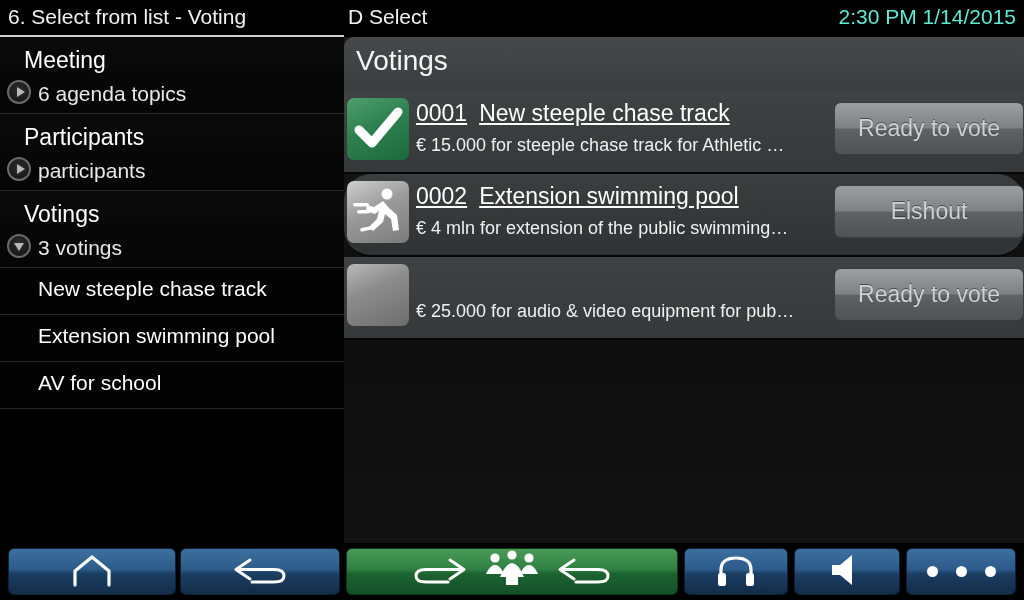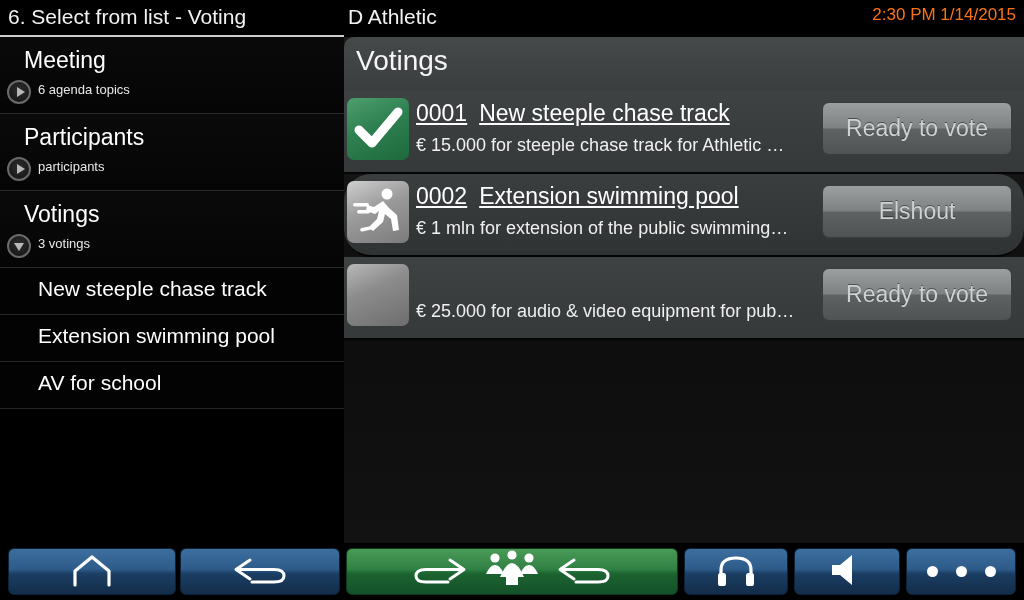--- a/index.html
+++ b/index.html
@@ -27,21 +27,21 @@
     font-size: 21px; color: #f2f2f2;
     white-space: nowrap;
   }
   .titlebar .tb-user {
     position: absolute; left: 348px; top: 5px;
     font-size: 21px; color: #f2f2f2;
     white-space: nowrap;
   }
   .titlebar .tb-clock {
     position: absolute; right: 8px; top: 5px;
-    font-size: 17px; color: #f97316;
+    font-size: 21px; color: #5eead4;
     white-space: nowrap;
   }
   .tb-underline {
     position: absolute; left: 0; top: 35px;
     width: 344px; height: 2px;
     background: #cfcfcf;
   }
 
   
   .sidebar {
@@ -56,21 +56,21 @@
     border-bottom: 1px solid #2a2a2a;
     background: linear-gradient(180deg, #0a0a0a 0%, #050505 100%);
   }
   .side-group .sg-title {
     position: absolute; left: 24px; top: 10px;
     font-size: 23px; color: #ffffff;
     white-space: nowrap;
   }
   .side-group .sg-sub {
     position: absolute; left: 38px; top: 45px;
-    font-size: 13px; color: #e8e8e8;
+    font-size: 21px; color: #e8e8e8;
     white-space: nowrap;
   }
   .chev {
     position: absolute; left: 7px; top: 43px;
     width: 24px; height: 24px;
     border-radius: 50%;
     background: radial-gradient(circle at 50% 40%, #2e2e2e 0%, #1a1a1a 70%);
     border: 2px solid #6a6a6a;
     box-sizing: border-box;
   }
@@ -159,21 +159,21 @@
   .row-title .num { margin-right: 12px; }
   .row-desc {
     position: absolute; left: 72px; top: 44px;
     width: 400px;
     font-size: 18px; color: #f0f0f0;
     white-space: nowrap;
     overflow: hidden;
     text-overflow: ellipsis;
   }
   .row-btn {
-    position: absolute; right: 12px; top: 11px;
+    position: absolute; right: 0; top: 11px;
     width: 190px; height: 53px;
     border-radius: 7px;
     background: linear-gradient(180deg, #9b9fa0 0%, #7e8283 48%, #5e6263 52%, #4f5354 100%);
     border: 1px solid #3a3d3e;
     box-sizing: border-box;
     color: #cfd2d3;
     font-size: 23px;
     display: flex; align-items: center; justify-content: center;
     text-shadow: 0 -1px 0 rgba(0,0,0,0.45);
   }
@@ -204,21 +204,21 @@
   .dots { display: flex; gap: 18px; align-items: center; }
   .dots i { width: 11px; height: 11px; border-radius: 50%; background: #fff; display: block; }
 </style>
 </head>
 <body>
 
 <div id="app">
 
   <div class="titlebar">
     <div class="tb-title">6. Select from list - Voting</div>
-    <div class="tb-user">D Athletic</div>
+    <div class="tb-user">D Select</div>
     <div class="tb-clock">2:30 PM 1/14/2015</div>
     <div class="tb-underline"></div>
   </div>
 
   <div class="sidebar">
 
     <div class="side-group">
       <div class="chev">
           <div class="tri-r"></div>
         </div>
@@ -284,21 +284,21 @@
               <path d="M36 20 L27 26 L20 24 L19 30 L28 33 L32 30 L30 38 L22 46 L26 50 L36 41 L38 33 L44 38 L46 50 L52 49 L50 34 L42 27 Z"></path>
               <rect x="6" y="22" width="16" height="3.4" rx="1.7"></rect>
               <rect x="10" y="29" width="13" height="3.4" rx="1.7"></rect>
               <rect x="13" y="46" width="15" height="3.4" rx="1.7" transform="rotate(-12 20 47)"></rect>
             </g>
           </svg>
         </div>
         <div class="row-title">
           <span class="num">0002</span><span>Extension swimming pool</span>
         </div>
-        <div class="row-desc">€ 1 mln for extension of the public swimming…</div>
+        <div class="row-desc">€ 4 mln for extension of the public swimming…</div>
         <div class="row-btn">Elshout</div>
       </div>
 
       <div class="vote-row">
         <div class="tile darkgray"></div>
         <div class="row-desc">€ 25.000 for audio &amp; video equipment for pub…</div>
         <div class="row-btn">Ready to vote</div>
       </div>
 
     </div>

